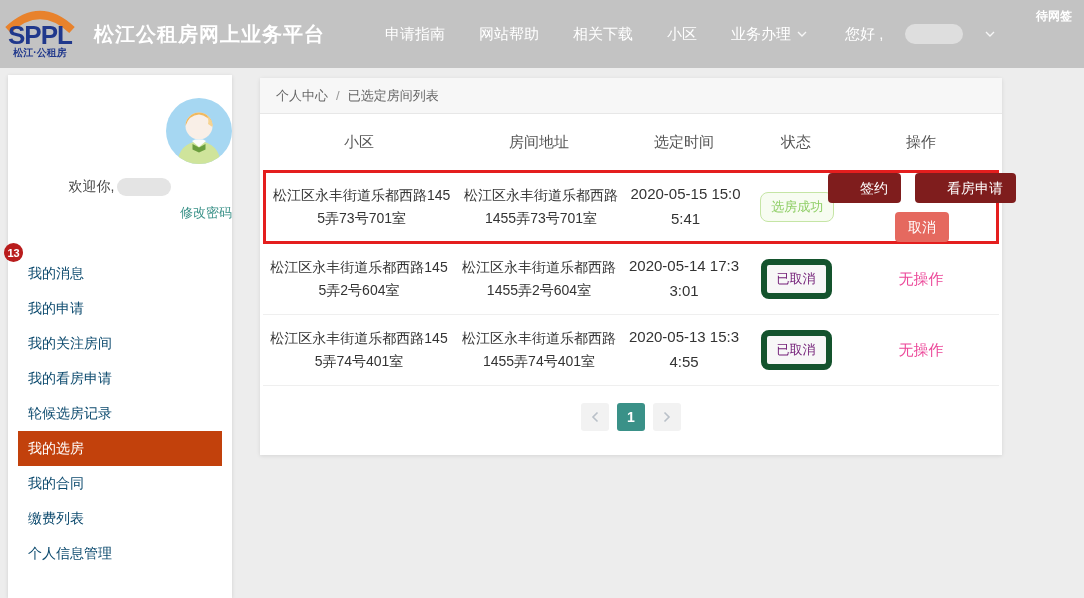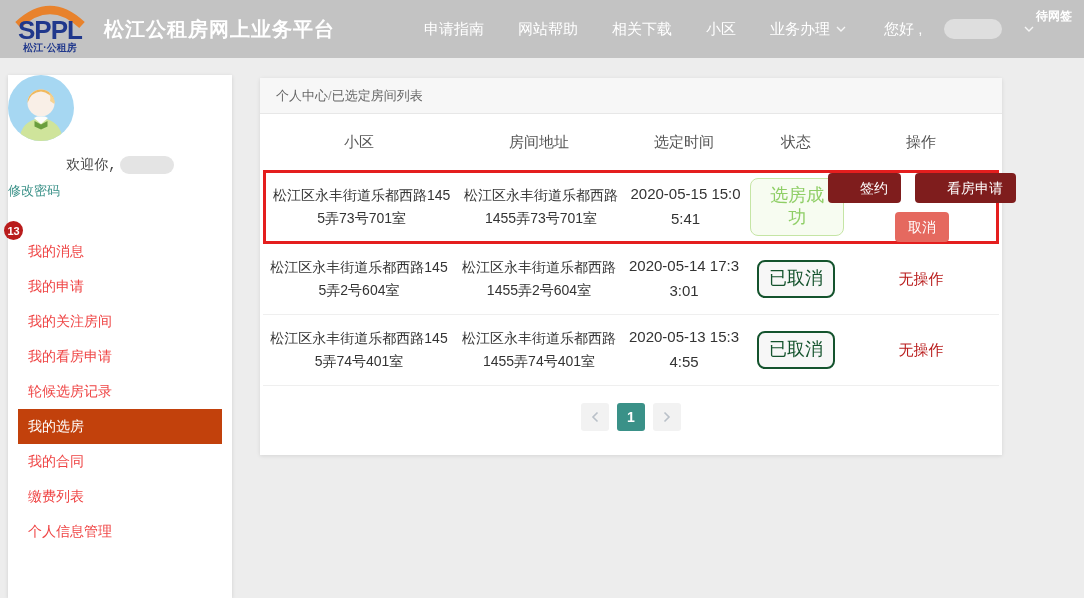--- a/index.html
+++ b/index.html
@@ -7,31 +7,30 @@
   body {
     font-family: "Liberation Sans", "DejaVu Sans", sans-serif;
     background: #ededed;
     position: relative;
     overflow: hidden;
     color: #333;
   }
 
   
   .top-header {
-    position: absolute; top: 0; left: 0; width: 1084px; height: 58px;
+    position: absolute; top: 0; left: 0; width: 1084px; height: 68px;
     background: #c3c3c3;
     display: flex; align-items: center;
-    padding-left: 10px;
   }
   .logo { width: 80px; height: 50px; flex: 0 0 auto; cursor: pointer; }
   .site-title {
     color: #fff; font-size: 20px; font-weight: bold;
     margin-left: 14px; letter-spacing: 1px; white-space: nowrap;
   }
-  .top-nav { display: flex; gap: 34px; margin-left: 89px; align-items: center; }
+  .top-nav { display: flex; gap: 34px; margin-left: 60px; align-items: center; }
   .top-nav .nav-item {
     color: #fff; font-size: 15px; white-space: nowrap; cursor: pointer;
     display: flex; align-items: center; gap: 6px;
   }
   .chev { display: inline-block; opacity: .85; }
   .greeting {
     margin-left: 38px; color: #fff; font-size: 15px;
     display: flex; align-items: center; gap: 22px; cursor: pointer;
   }
   .redacted {
@@ -41,95 +40,95 @@
   .corner-link {
     position: absolute; top: 8px; right: 12px;
     color: #fff; font-size: 12px; font-weight: bold; cursor: pointer;
   }
 
   
   .sidebar {
     position: absolute; left: 8px; top: 75px; width: 224px; bottom: 0;
     background: #fff; box-shadow: 0 1px 4px rgba(0,0,0,.12);
   }
-  .profile { padding-top: 0; text-align: left; font-family: Liberation Mono, monospace; }
+  .profile { padding-top: 23px; text-align: right; }
   .avatar { width: 66px; height: 66px; display: inline-block; }
   .welcome-line {
     margin-top: 10px; font-size: 14px; color: #444;
     display: flex; align-items: center; justify-content: center; gap: 3px;
   }
   .welcome-line .redacted { background: #e4e4e4; width: 54px; height: 18px; }
   .pwd-link { margin-top: 8px; font-size: 13px; color: #3a9188; cursor: pointer; }
 
   .menu { margin-top: 34px; position: relative; }
   .unread-badge {
     position: absolute; left: -4px; top: -13px; z-index: 2;
     min-width: 19px; height: 19px; border-radius: 50%;
     background: #b91c1c; color: #fff; font-size: 11px; font-weight: bold;
     display: flex; align-items: center; justify-content: center;
   }
   .menu-item {
     height: 35px; line-height: 35px; margin: 0 10px; padding-left: 10px;
-    font-size: 14px; color: #ef4444; cursor: pointer; white-space: nowrap;
+    font-size: 14px; color: #0c4a6e; cursor: pointer; white-space: nowrap;
   }
   .menu-item.active { background: #c2410c; color: #fff; }
 
   
   .main-card {
     position: absolute; left: 260px; top: 78px; width: 742px; height: 377px;
     background: #fff; box-shadow: 0 1px 4px rgba(0,0,0,.10);
   }
   .breadcrumb-bar {
     height: 36px; line-height: 35px; background: #f7f7f7;
     border-bottom: 1px solid #e7e7e7; padding-left: 16px;
     font-size: 13px; color: #666;
-    display: flex; align-items: center;
+    display: flex; gap: 8px; align-items: center;
   }
   .crumb { cursor: pointer; }
   .crumb-sep { color: #999; }
 
   
   .table-area { padding: 0 3px; }
   .t-row { display: flex; align-items: center; }
   .t-head { height: 56px; }
   .t-head .cell { font-size: 15px; color: #555; }
   .cell {
     display: flex; align-items: center; justify-content: center;
     text-align: center; padding: 0 4px;
     font-size: 14px; color: #333; line-height: 1.65;
     word-break: break-all;
   }
   .col-community { width: 192px; }
   .col-address   { width: 168px; }
   .col-time      { width: 122px; font-size: 15px; }
-  .col-status    { width: 102px; }
+  .col-status    { width: 102px; text-align: right; }
   .col-ops       { width: 148px; flex-direction: column; }
 
   .t-body-row { height: 71px; border-bottom: 1px solid #efefef; }
   .t-body-row.highlighted {
     border: 3px solid #e41e1e; height: 74px;
   }
 
   .status-badge {
     display: inline-block; padding: 6px 10px; border-radius: 8px;
-    font-size: 18px; line-height: 1.2;
+    font-size: 13px; line-height: 1.2;
   }
   .status-badge.success { color: #8fce66; border: 1px solid #c5e5a5; background: #f7fcf1; }
-  .status-badge.cancelled { color: #14532d; border: 2px solid #14532d; background: #f7f7f7; }
+  .status-badge.cancelled { color: #701a75; border: 6px solid #14532d; background: #f7f7f7; }
 
   .ops-line { display: flex; gap: 14px; justify-content: center; align-items: center; }
   .ops-line + .ops-line { margin-top: 9px; }
   .btn {
     border: none; border-radius: 4px; color: #fff; font-size: 14px;
     padding: 8px 13px; cursor: pointer; line-height: 1;
     font-family: inherit; white-space: nowrap;
   }
   .btn.teal { background: #7f1d1d; padding-left: 32px; }
   .btn.red  { background: #e5695f; }
-  .no-op { font-size: 15px; color: #b91c1c; }
+  .no-op { font-size: 15px; color: #ec4899; }
 
   
   .pagination {
     margin-top: 17px; display: flex; justify-content: center; gap: 8px;
   }
   .page-btn {
     width: 28px; height: 28px; border-radius: 3px;
     display: flex; align-items: center; justify-content: center;
     background: #f2f2f2; cursor: pointer;
   }

